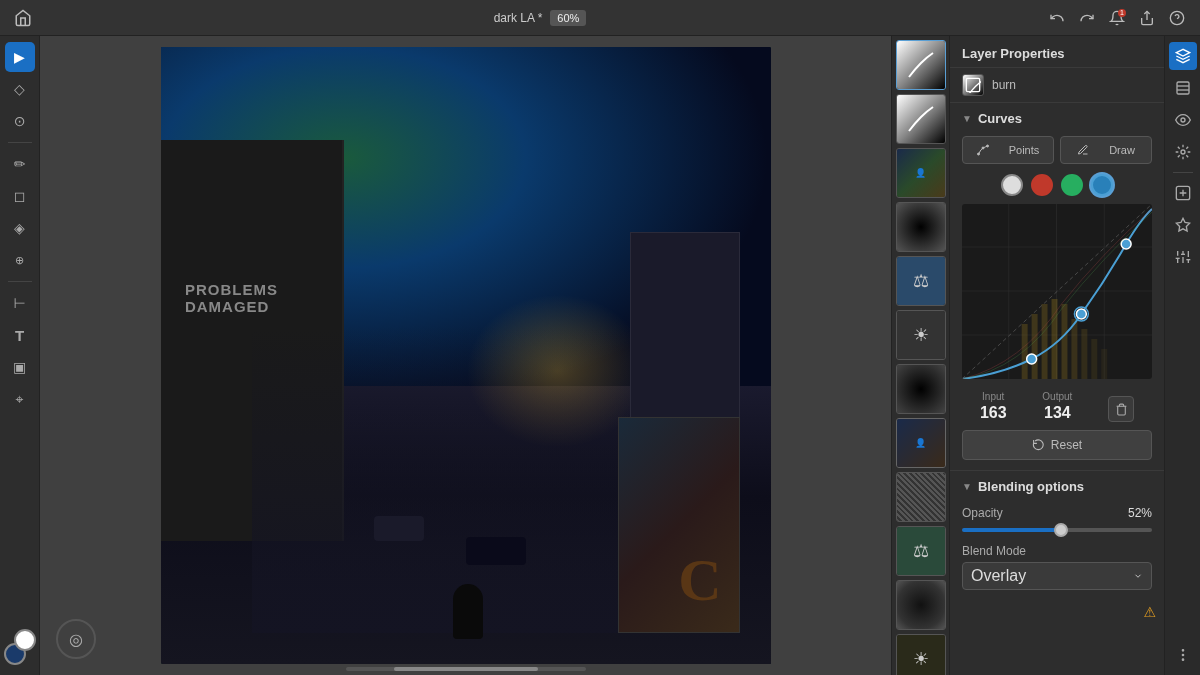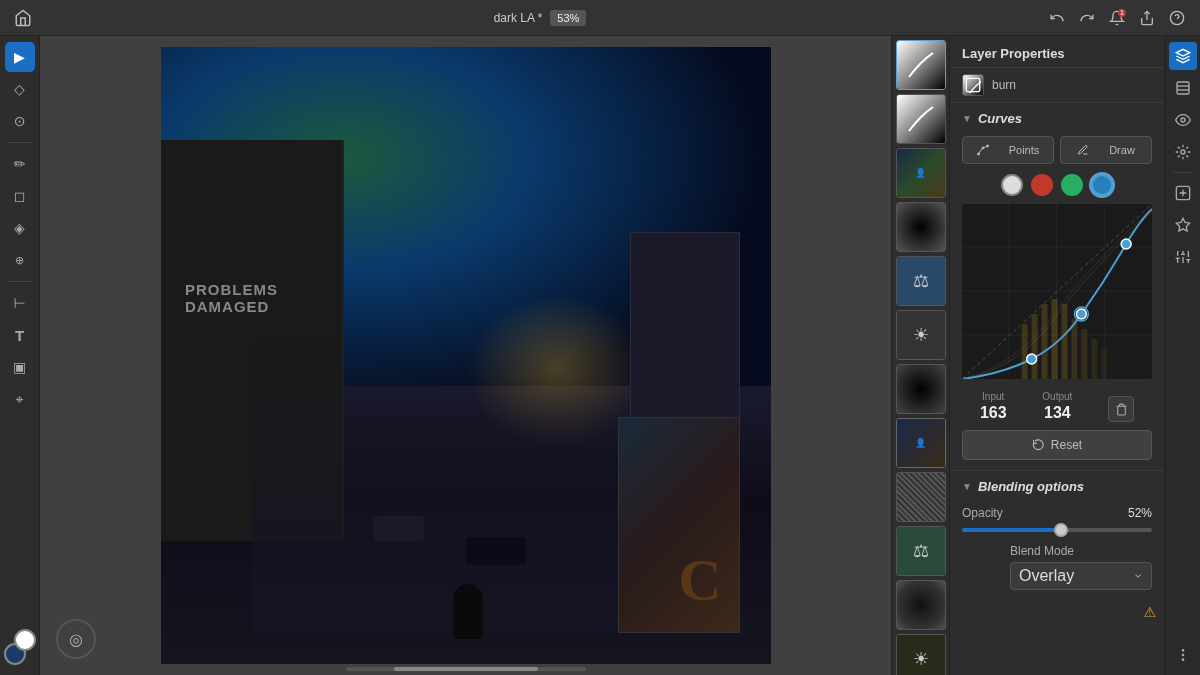--- a/index.html
+++ b/index.html
@@ -296,21 +296,20 @@
       align-items: center;
       gap: 6px;
       padding: 8px 12px 4px 12px;
       cursor: pointer;
       user-select: none;
     }
     .section-title {
       font-size: 13px;
       font-weight: 600;
       color: #ddd;
-      font-style: italic;
     }
     .section-arrow {
       font-size: 10px;
       color: #888;
     }
 
     
     .mode-row {
       display: flex;
       gap: 6px;
@@ -438,21 +437,20 @@
       left: 52%;
       transform: translate(-50%, -50%);
       width: 14px; height: 14px;
       border-radius: 50%;
       background: #ccc;
       border: 2px solid #aaa;
       cursor: pointer;
     }
     .blend-mode-row {
       margin-top: 4px;
-      margin-left: 48px;
     }
     .blend-mode-label { font-size: 12px; color: #aaa; margin-bottom: 4px; }
     .blend-mode-select {
       width: 100%;
       height: 28px;
       background: #3a3a3a;
       border: 1px solid #555;
       border-radius: 4px;
       color: #ddd;
       font-size: 16px;
@@ -482,21 +480,21 @@
   <div id="topbar-left">
     <div class="topbar-icon">
       <svg width="18" height="18" viewBox="0 0 24 24" fill="none" stroke="currentColor" stroke-width="2">
         <path d="M3 9l9-7 9 7v11a2 2 0 0 1-2 2H5a2 2 0 0 1-2-2z"></path>
         <polyline points="9 22 9 12 15 12 15 22"></polyline>
       </svg>
     </div>
   </div>
   <div id="topbar-center">
     <span>dark LA *</span>
-    <span id="zoom-badge">53%</span>
+    <span id="zoom-badge">60%</span>
   </div>
   <div id="topbar-right">
     <div class="topbar-icon">
       <svg width="16" height="16" viewBox="0 0 24 24" fill="none" stroke="currentColor" stroke-width="2">
         <path d="M3 7v6h6"></path>
           <path d="M21 17a9 9 0 0 0-9-9 9 9 0 0 0-6 2.3L3 13"></path>
       </svg>
     </div>
     <div class="topbar-icon">
       <svg width="16" height="16" viewBox="0 0 24 24" fill="none" stroke="currentColor" stroke-width="2">

